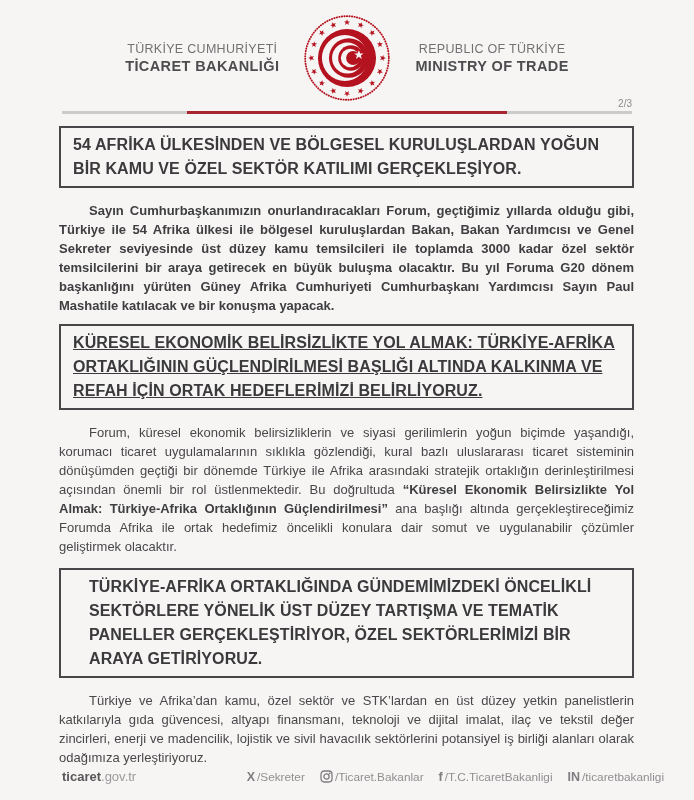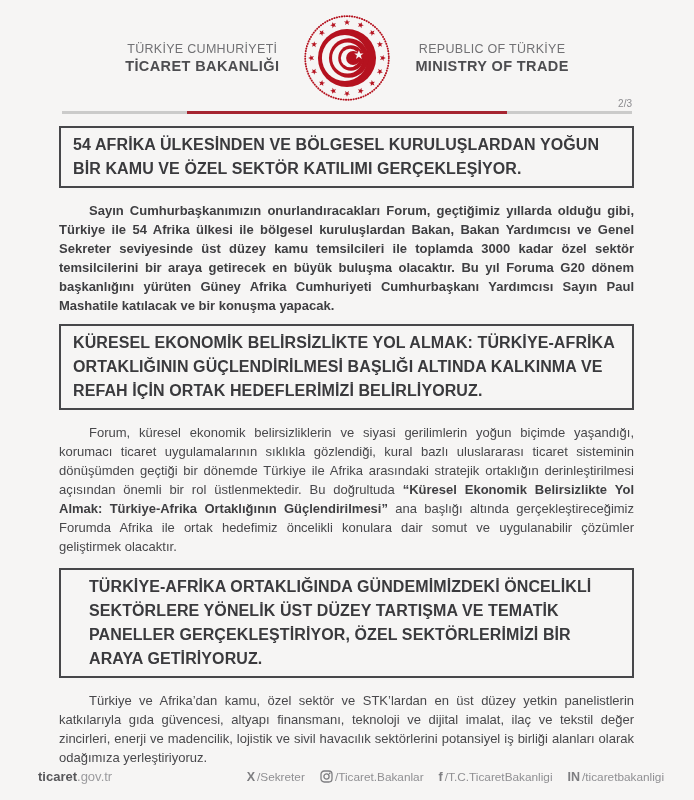--- a/index.html
+++ b/index.html
@@ -44,38 +44,38 @@
     text-align:left;
     font-weight:bold;
     font-size:16px;
     line-height:1.5;
     letter-spacing:0.1px;
     color:#3a3a3d;
     padding:5px 12px;
     background:transparent;
   }
   .hb1 { margin-top:0; }
-  .hb2 { margin-top:9px; }
+  .hb2 { margin-top:9px;text-decoration:underline; }
   .hb3 { margin-top:12px;padding-left:28px; }
 
   p.body-par {
     font-size:13px;
     line-height:19px;
     color:#48484b;
     text-align:justify;
     text-indent:30px;
     margin-top:13px;
   }
   p.bold-par { font-weight:bold; color:#3e3e41; }
   .inline-bold { font-weight:bold; color:#3e3e41; }
 
   
   .footer {
     margin-top:auto;
-    padding:0 30px 16px 38px;
+    padding:0 30px 16px 62px;
     display:flex; align-items:center; justify-content:space-between;
   }
   .site { font-size:13px; color:#9b9b9e; }
   .site b { color:#58585b; font-weight:bold; }
   .socials { display:flex; align-items:center; gap:15px; }
   .social-item {
     display:flex; align-items:center; gap:2px;
     font-size:11.8px; color:#8f8f92;
     text-decoration:none; cursor:pointer;
   }

